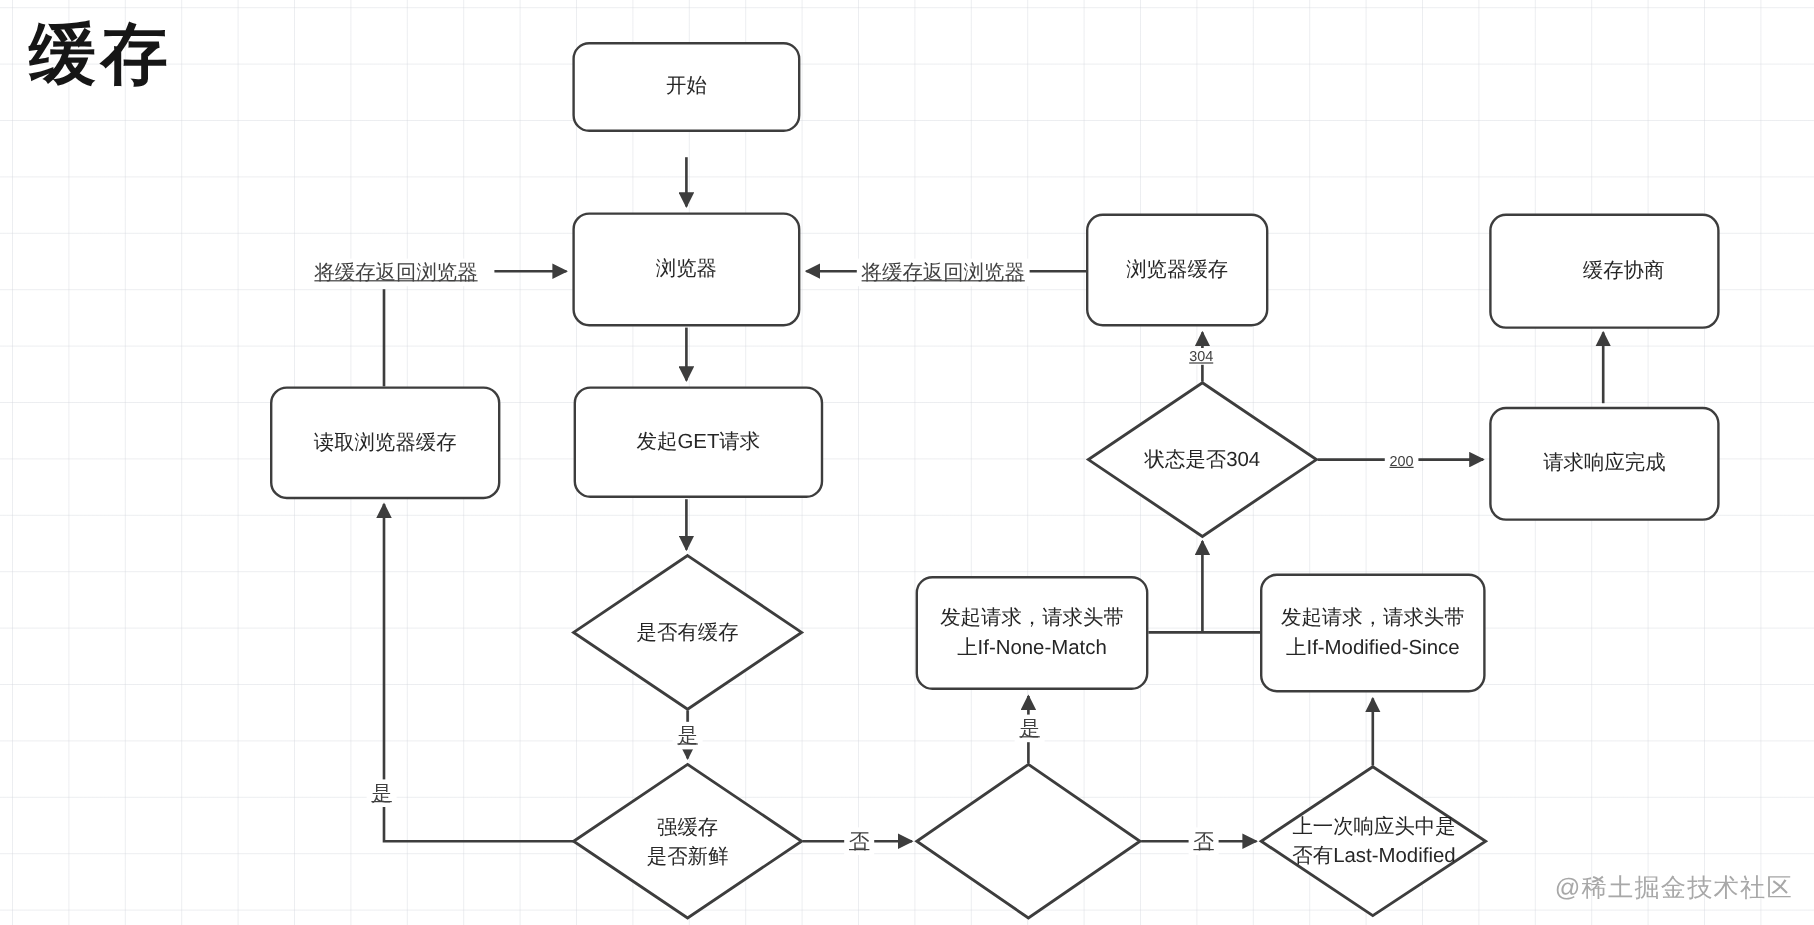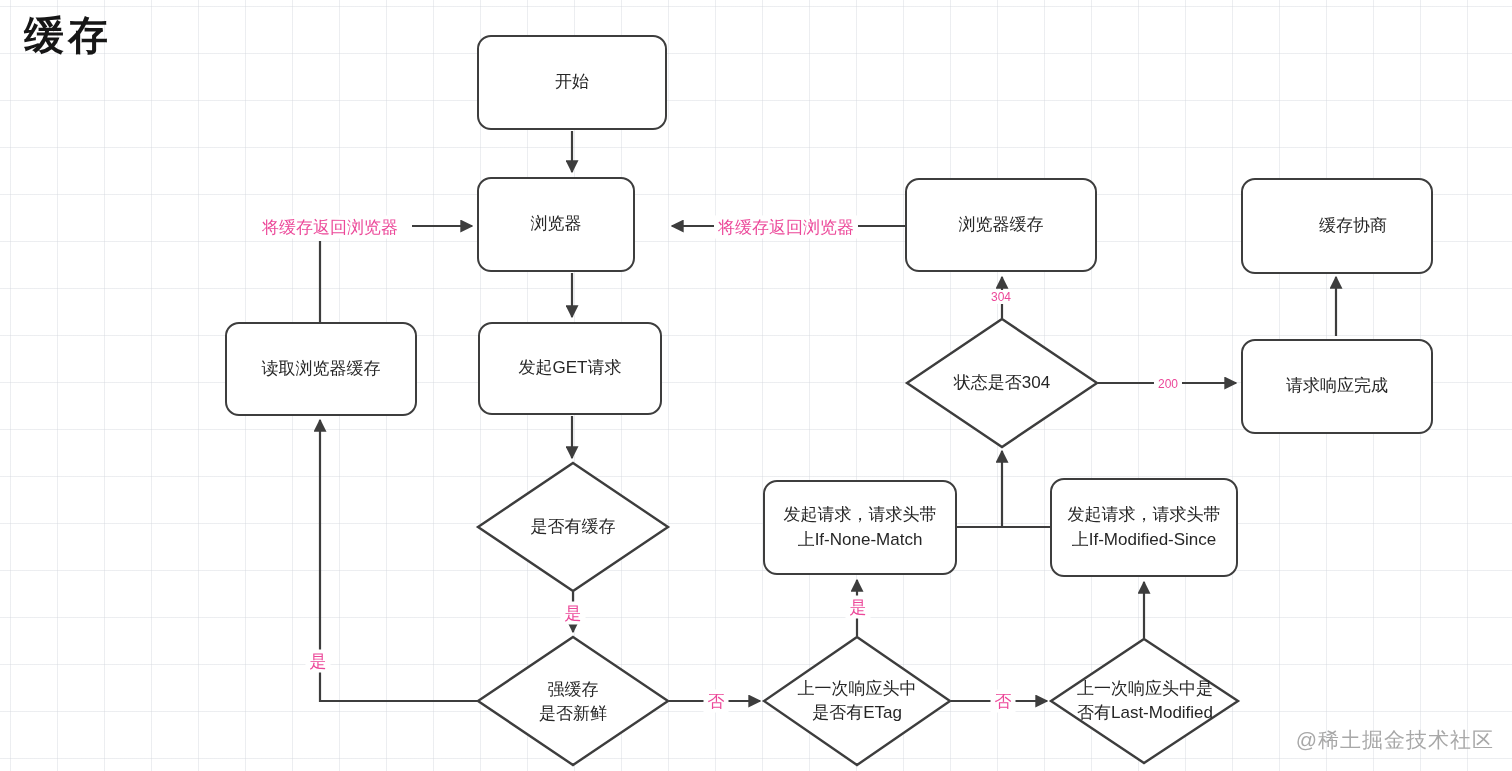--- a/index.html
+++ b/index.html
@@ -22,21 +22,21 @@
   }
   #edge-layer {
     position: absolute;
     left: 0; top: 0;
     width: 1512px; height: 771px;
   }
   .page-title {
     position: absolute;
     left: 24px;
     top: 8px;
-    font-size: 40px;
+    font-size: 56px;
     font-weight: bold;
     color: #161616;
     letter-spacing: 4px;
   }
   .node {
     position: absolute;
     background: #ffffff;
     border: 2.5px solid #3d3d3d;
     border-radius: 14px;
     display: flex;
@@ -57,22 +57,23 @@
     line-height: 1.4;
     white-space: pre-line;
     color: #262626;
   }
   .elabel {
     position: absolute;
     transform: translate(-50%, -50%);
     background: #ffffff;
     padding: 0 4px;
     font-size: 17px;
-    color: #ec4899;
+    color: #404040;
     white-space: nowrap;
+    text-decoration: underline;
   }
   .elabel.num { font-size: 12px; }
   .watermark {
     position: absolute;
     right: 18px;
     top: 726px;
     font-size: 21px;
     color: #a8a8a8;
     letter-spacing: 1px;
     margin-left: 36px;
@@ -114,49 +115,47 @@
 
     <g fill="#ffffff" stroke="#3d3d3d" stroke-width="2.4">
       <polygon points="573,463 668,527 573,591 478,527"></polygon>
       <polygon points="573,637 668,701 573,765 478,701"></polygon>
       <polygon points="1002,319 1097,383 1002,447 907,383"></polygon>
       <polygon points="857,637 950,701 857,765 764,701"></polygon>
       <polygon points="1144,639 1238,701 1144,763 1051,701"></polygon>
     </g>
   </svg>
 
-  <div class="node" style="left:477px; top:35px;  width:190px; height:95px;">开始</div>
+  <div class="node" style="left:477px; top:35px;  width:190px; height:75px;">开始</div>
 
-  <div class="node" style="left:477px; top:177px; width:158px; height:95px;">浏览器</div>
+  <div class="node" style="left:477px; top:177px; width:190px; height:95px;">浏览器</div>
 
-  <div class="node" style="left:478px; top:322px; width:184px; height:93px;">发起GET请求</div>
+  <div class="node" style="left:478px; top:322px; width:208px; height:93px;">发起GET请求</div>
 
   <div class="node" style="left:225px; top:322px; width:192px; height:94px;">读取浏览器缓存</div>
 
-  <div class="node" style="left:905px; top:178px; width:192px; height:94px;text-align:center;">浏览器缓存</div>
+  <div class="node" style="left:905px; top:178px; width:152px; height:94px;text-align:center;">浏览器缓存</div>
 
   <div class="node" style="left:1241px; top:178px; width:192px; height:96px;padding-left:32px;">缓存协商</div>
 
   <div class="node" style="left:1241px; top:339px; width:192px; height:95px;text-align:right;">请求响应完成</div>
 
   <div class="node" style="left:763px; top:480px; width:194px; height:95px;">发起请求，请求头带
 上If-None-Match</div>
 
   <div class="node" style="left:1050px; top:478px; width:188px; height:99px;">发起请求，请求头带
 上If-Modified-Since</div>
 
   <div class="dlabel" style="left:573px;  top:527px;">是否有缓存</div>
 
   <div class="dlabel" style="left:573px;  top:702px;">强缓存
 是否新鲜</div>
 
   <div class="dlabel" style="left:1002px; top:383px;">状态是否304</div>
 
-  <div class="dlabel" style="left:857px;  top:701px;">上一次响应头中
-是否有ETag</div>
 
   <div class="dlabel" style="left:1145px; top:701px;">上一次响应头中是
 否有Last-Modified</div>
 
   <div class="elabel" style="left:330px;  top:227px;">将缓存返回浏览器</div>
 
   <div class="elabel" style="left:786px;  top:227px;">将缓存返回浏览器</div>
 
   <div class="elabel num" style="left:1001px; top:297px;">304</div>
 

